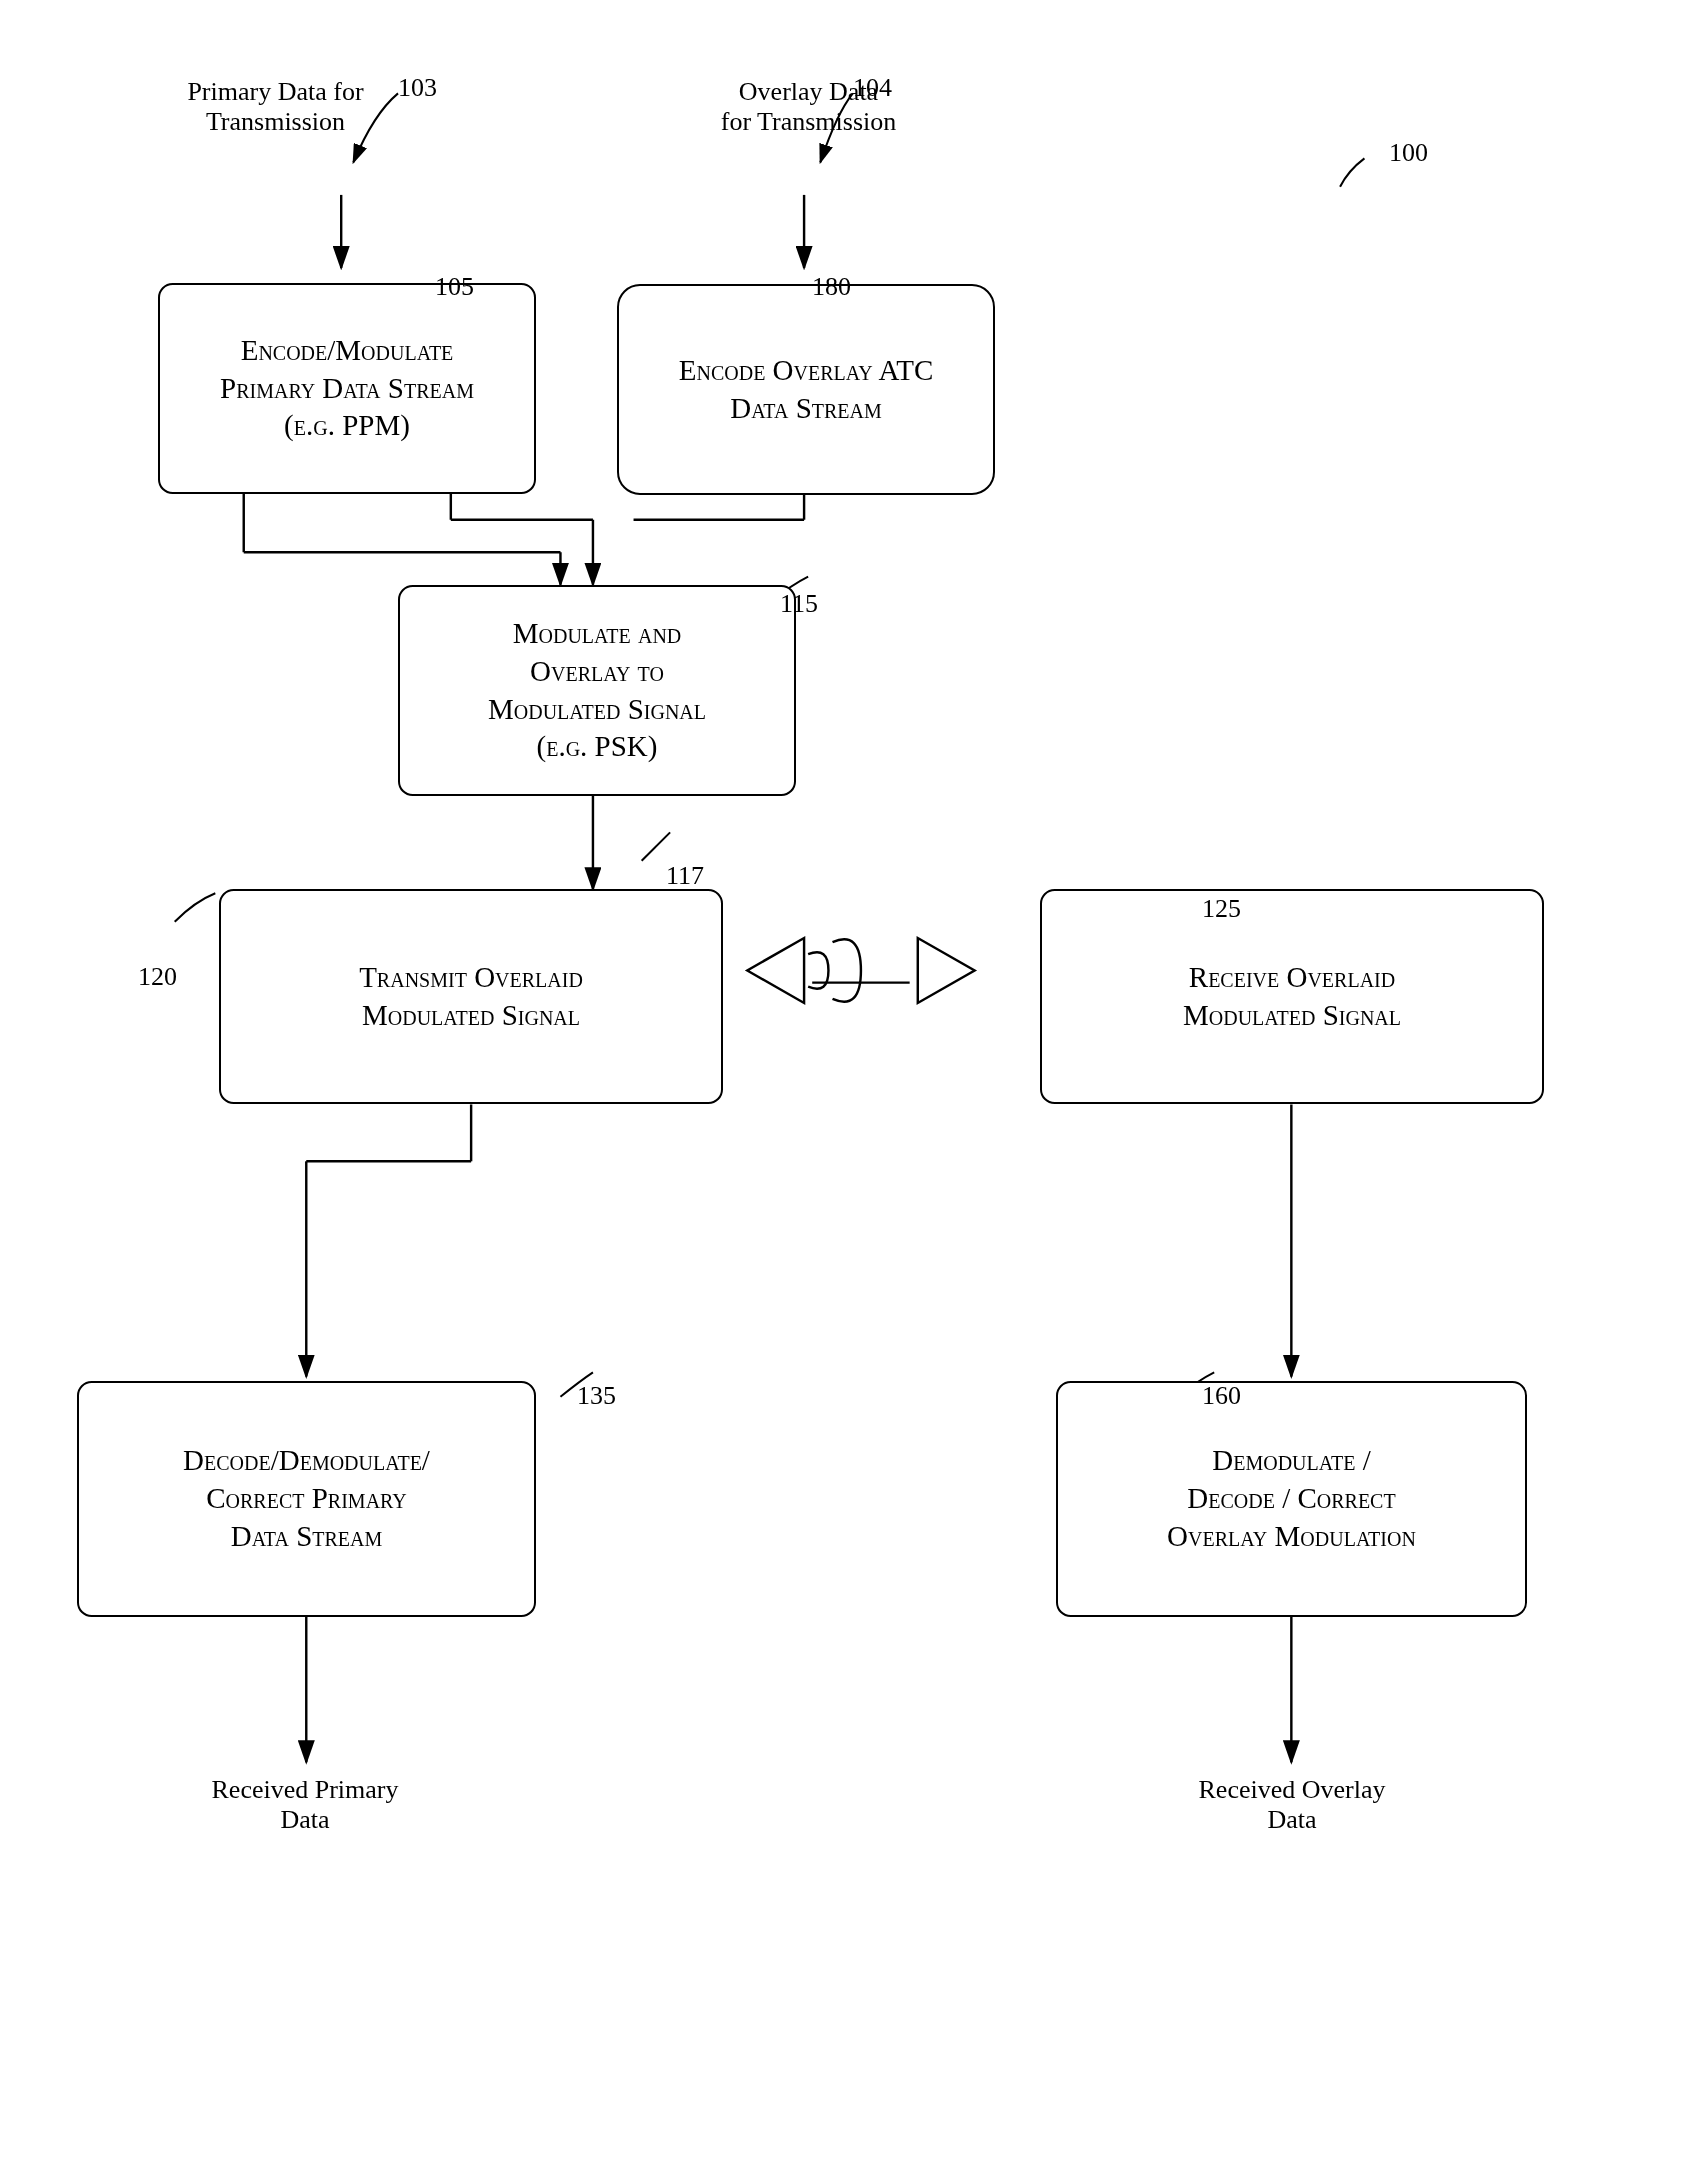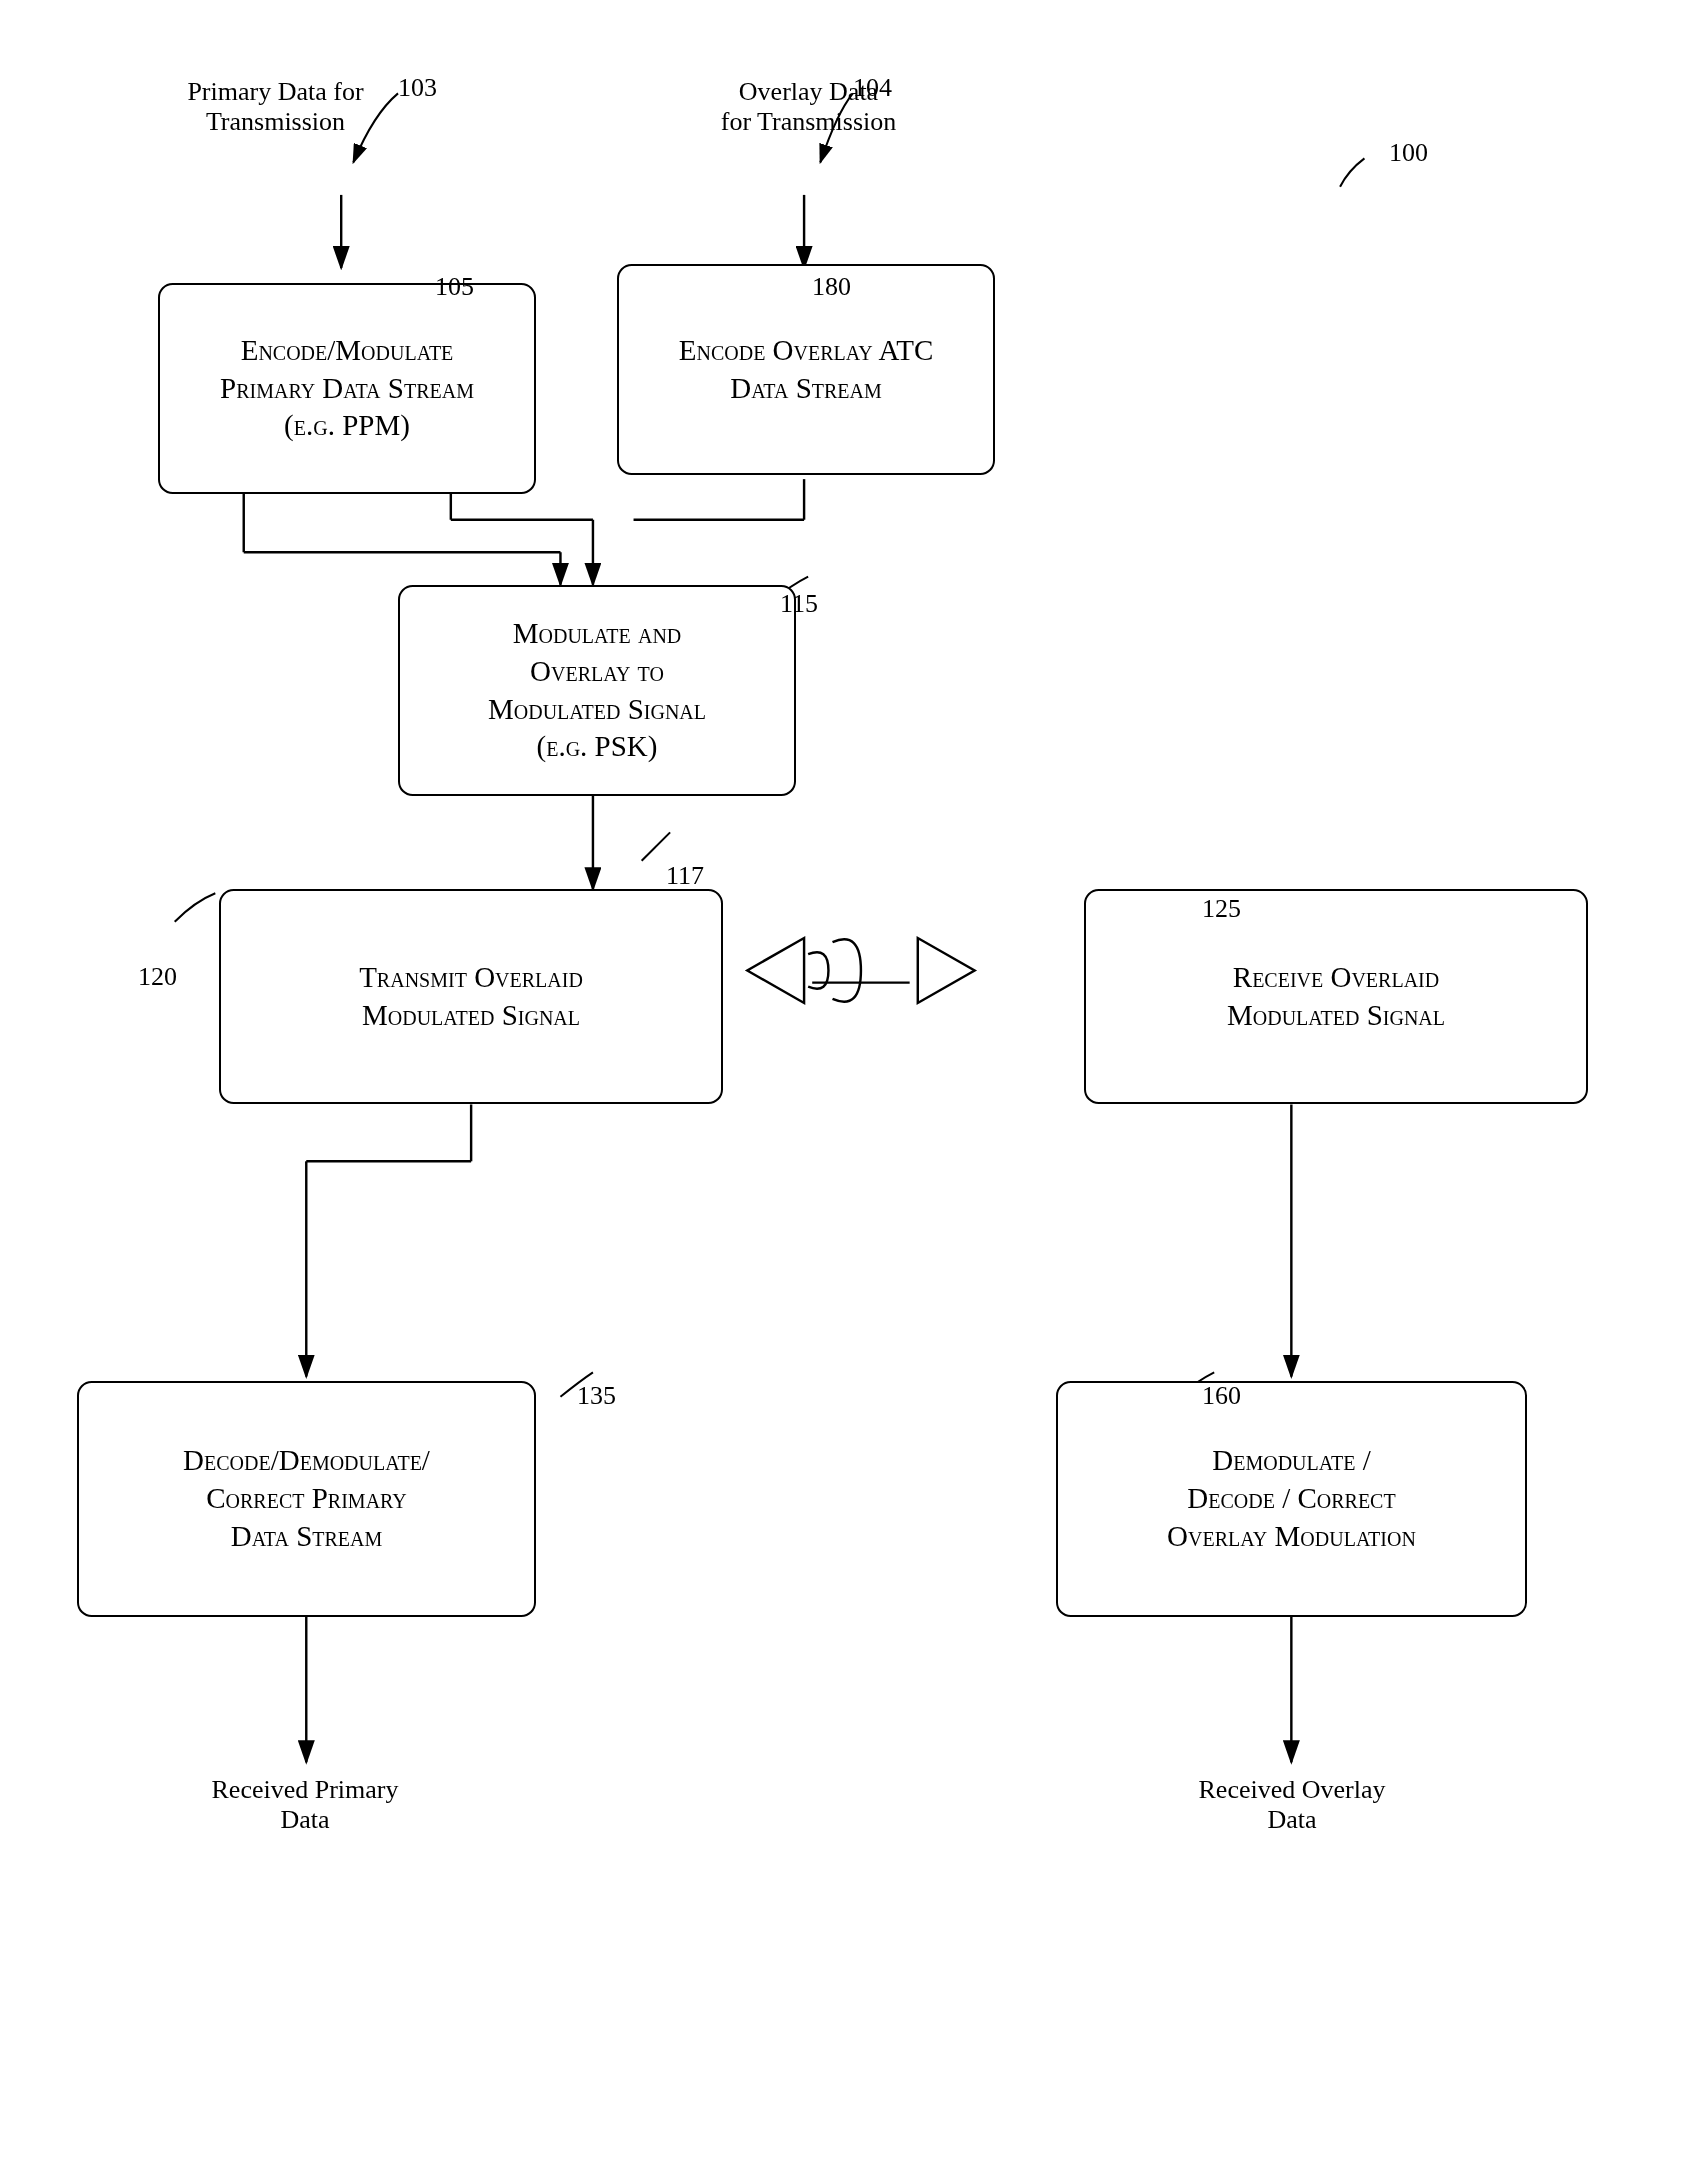--- a/index.html
+++ b/index.html
@@ -120,33 +120,33 @@
     <path d="M 1025 1160 Q 1060 1145 1060 1195 Q 1060 1245 1025 1230" fill="none" stroke="#000" stroke-width="3"></path>
 
     <polygon points="1130,1155 1130,1235 1200,1195" fill="none" stroke="#000" stroke-width="3"></polygon>
 
   </svg>
 
   <div class="box" style="left:158px; top:283px; width:378px; height:211px;">
     <span class="box-text">Encode/Modulate<br>Primary Data Stream<br>(e.g. PPM)</span>
   </div>
 
-  <div class="box" style="left:617px; top:264px; width:378px; height:211px;">
+  <div class="box" style="left:617px; top:284px; width:378px; height:211px;border-radius:23px;">
     <span class="box-text">Encode Overlay ATC<br>Data Stream</span>
   </div>
 
   <div class="box" style="left:398px; top:585px; width:398px; height:211px;">
     <span class="box-text">Modulate and<br>Overlay to<br>Modulated Signal<br>(e.g. PSK)</span>
   </div>
 
   <div class="box" style="left:219px; top:889px; width:504px; height:215px;">
     <span class="box-text">Transmit Overlaid<br>Modulated Signal</span>
   </div>
 
-  <div class="box" style="left:1040px; top:889px; width:504px; height:215px;margin-left:44px;">
+  <div class="box" style="left:1040px; top:889px; width:504px; height:215px;">
     <span class="box-text">Receive Overlaid<br>Modulated Signal</span>
   </div>
 
   <div class="box" style="left:77px; top:1381px; width:459px; height:236px;">
     <span class="box-text">Decode/Demodulate/<br>Correct Primary<br>Data Stream</span>
   </div>
 
   <div class="box" style="left:1056px; top:1381px; width:471px; height:236px;">
     <span class="box-text">Demodulate /<br>Decode / Correct<br>Overlay Modulation</span>
   </div>

